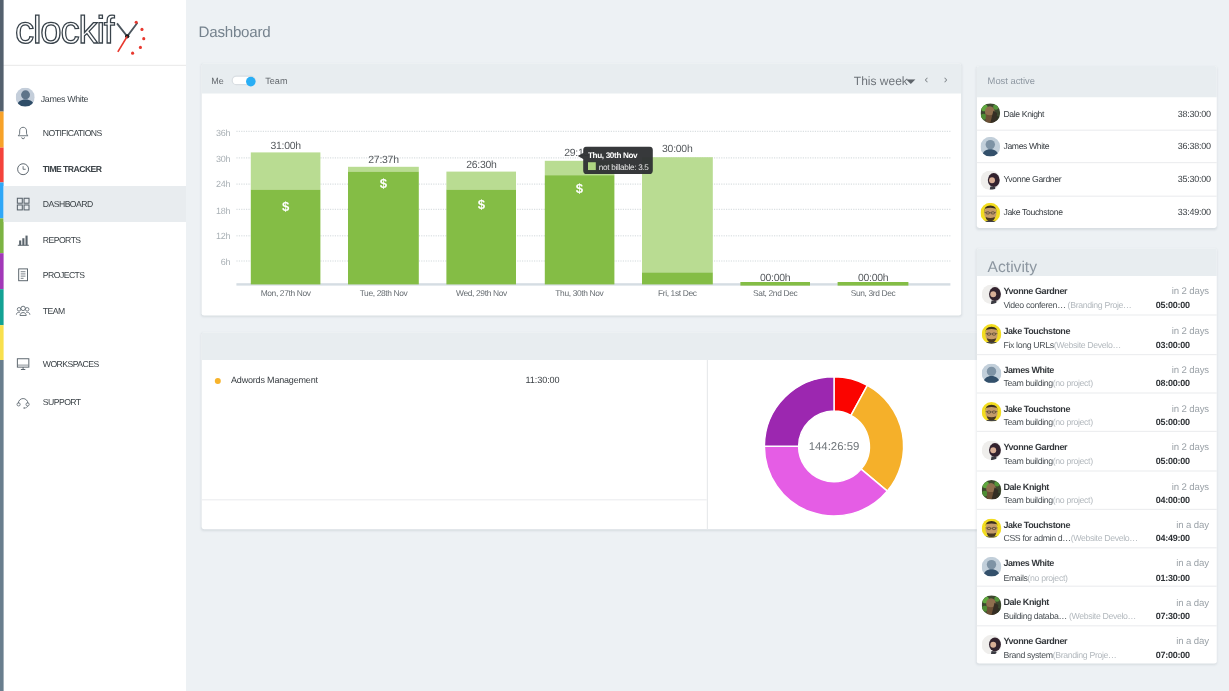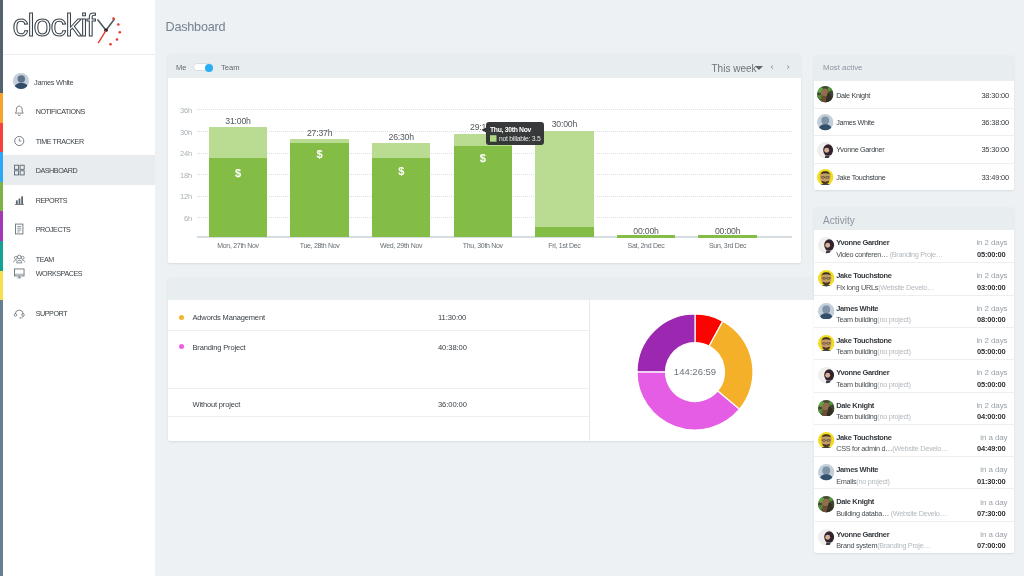--- a/index.html
+++ b/index.html
@@ -28,21 +28,21 @@
 .ptime { position:absolute; left:270px; top:calc(50% + 2px); transform:translateY(-50%); font-size:7.6px; letter-spacing:-0.1px; color:#3B4045; }
 
 #ma .av { position:absolute; left:3.5px; top:5.3px; }
 .manm { position:absolute; left:22.7px; top:50%; transform:translateY(-50%); font-size:7.2px; letter-spacing:-0.3px; color:#3B4045; }
 .matm { position:absolute; right:4.5px; top:50%; transform:translateY(-50%); font-size:7.5px; letter-spacing:-0.2px; color:#3B4045; }
 #ac .av { position:absolute; left:4.5px; top:7px; }
 .nm { position:absolute; left:22.7px; top:8px; font-size:7.5px; letter-spacing:-0.35px; font-weight:bold; color:#35393D; }
 .task { position:absolute; left:22.7px; top:19.5px; font-size:7.3px; letter-spacing:-0.3px; color:#4A5055; white-space:nowrap; max-width:155px; overflow:hidden; }
 .task span { color:#B3B9BE; }
 .when { position:absolute; right:6px; top:8.2px; font-size:8px; letter-spacing:-0.1px; color:#9BA2A8; }
-.tm { position:absolute; right:8px; top:19.5px; font-size:7.5px; letter-spacing:-0.2px; font-weight:bold; color:#2E3236; }
+.tm { position:absolute; right:22px; top:19.5px; font-size:7.5px; letter-spacing:-0.2px; font-weight:bold; color:#2E3236; }
 .sep { border-top:1px solid #EDEEF0; }
 </style>
 </head>
 <body>
 
 <div id="sidebar"></div>
 <div id="logo"></div>
 
 <div class="strip" style="top:0;height:93px;background:#54616E;"></div>
 <div class="strip" style="top:93px;height:29.6px;background:#F7A229;"></div>
@@ -80,21 +80,21 @@
 </svg>
 <div class="abs" style="left:34px;top:77.5px;font-size:7.4px;letter-spacing:-0.3px;color:#41484E;">James White</div>
 
 <div class="menu-item" style="top:96.2px;">
   <svg class="ic" viewBox="0 0 17 17">
       <path d="M8.5 1.8 c2.5 0 3.9 1.9 3.9 4.1 v2.6 c0 1.3 0.6 2 1.7 2.9 h-11.2 c1.1-0.9 1.7-1.6 1.7-2.9 V5.9 c0-2.2 1.4-4.1 3.9-4.1 z" fill="none" stroke="#5A646C" stroke-width="1"></path>
       <path d="M6.9 13.2 a1.6 1.6 0 0 0 3.2 0" fill="none" stroke="#5A646C" stroke-width="1"></path>
     </svg>
   <div class="lbl">NOTIFICATIONS</div>
 </div>
-<div class="menu-item" style="top:125.8px;">
+<div class="menu-item" style="top:125.8px;font-weight:bold;">
   <svg class="ic" viewBox="0 0 17 17">
       <circle cx="8.5" cy="8.5" r="6.2" fill="none" stroke="#5A646C" stroke-width="1.1"></circle>
       <path d="M8.5 5.1 V8.6 H11.4" fill="none" stroke="#5A646C" stroke-width="1"></path>
     </svg>
   <div class="lbl">TIME TRACKER</div>
 </div>
 <div class="abs" style="left:3px;top:155.3px;width:152px;height:30.2px;background:#E8ECEF;"></div>
 <div class="menu-item" style="top:155.5px;">
   <svg class="ic" viewBox="0 0 17 17">
       <rect x="2" y="2" width="5.6" height="5.6" fill="none" stroke="#5A646C" stroke-width="1.2"></rect>
@@ -123,29 +123,29 @@
 <div class="menu-item" style="top:244.3px;">
   <svg class="ic" viewBox="0 0 17 17">
       <circle cx="8.5" cy="5.8" r="2.5" fill="none" stroke="#5A646C" stroke-width="1"></circle>
       <circle cx="3.9" cy="6.8" r="2" fill="none" stroke="#5A646C" stroke-width="0.9"></circle>
       <circle cx="13.1" cy="6.8" r="2" fill="none" stroke="#5A646C" stroke-width="0.9"></circle>
       <path d="M5 13.8 c0-2 1.5-3.3 3.5-3.3 s3.5 1.3 3.5 3.3 z" fill="none" stroke="#5A646C" stroke-width="1"></path>
       <path d="M0.8 13 c0-1.7 1.3-2.8 2.9-2.8 q0.8 0 1.4 0.3 M16.2 13 c0-1.7 -1.3-2.8 -2.9-2.8 q-0.8 0 -1.4 0.3" fill="none" stroke="#5A646C" stroke-width="0.9"></path>
     </svg>
   <div class="lbl">TEAM</div>
 </div>
-<div class="menu-item" style="top:258px;">
+<div class="menu-item" style="top:288px;">
   <svg class="ic" viewBox="0 0 17 17">
       <rect x="2" y="3" width="13" height="9.5" fill="none" stroke="#5A646C" stroke-width="1.1"></rect>
       <path d="M2.5 10.2 H14.5" stroke="#5A646C" stroke-width="0.8"></path>
       <path d="M6 15.2 H11 M8.5 12.5 V15" stroke="#5A646C" stroke-width="1.1"></path>
     </svg>
   <div class="lbl">WORKSPACES</div>
 </div>
-<div class="menu-item" style="top:298px;padding-left:28px;">
+<div class="menu-item" style="top:320px;padding-left:28px;">
   <svg class="ic" viewBox="0 0 17 17">
       <path d="M3.1 10 a5.4 5.4 0 0 1 10.8 0" fill="none" stroke="#5A646C" stroke-width="1"></path>
       <circle cx="3.4" cy="11.2" r="1.8" fill="none" stroke="#5A646C" stroke-width="0.9"></circle>
       <circle cx="13.6" cy="11.2" r="1.8" fill="none" stroke="#5A646C" stroke-width="0.9"></circle>
       <path d="M13.6 13 c0 1.6 -1.8 2.3 -3.4 2.3" fill="none" stroke="#5A646C" stroke-width="0.8"></path>
       <circle cx="9.7" cy="15.3" r="0.9" fill="#5A646C"></circle>
     </svg>
   <div class="lbl">SUPPORT</div>
 </div>
 
@@ -225,29 +225,20 @@
 </div>
 
 <div class="card" style="left:168px;top:277px;width:723px;height:164px;">
   <div class="card-head" style="height:23px;"></div>
   <div class="abs" style="left:420.5px;top:23px;width:1px;height:141px;background:#E8EAEC;"></div>
   <div class="abs" style="left:0;top:23px;width:420.5px;height:30px;">
     <div class="pdot" style="background:#F7B32B;"></div>
     <div class="pname">Adwords Management</div>
     <div class="ptime">11:30:00</div>
   </div>
-  <div class="abs sep" style="left:0;top:53px;width:420.5px;height:28.5px;">
-    <div class="pdot" style="background:#EE5DE8;"></div>
-    <div class="pname">Branding Project</div>
-    <div class="ptime">40:38:00</div>
-  </div>
-  <div class="abs sep" style="left:0;top:110.5px;width:420.5px;height:28.5px;">
-    <div class="pname">Without project</div>
-    <div class="ptime">36:00:00</div>
-  </div>
   <div class="abs sep" style="left:0;top:139px;width:420.5px;height:25px;"></div>
   <svg class="abs" style="left:460px;top:30px;" width="140" height="130" viewBox="460 30 140 130">
     <path d="M527.00 37.00 A58 58 0 0 1 554.82 44.11 L541.15 69.11 A29.5 29.5 0 0 0 527.00 65.50 Z" fill="#FB0400" stroke="#fff" stroke-width="1.2"></path>
     <path d="M554.82 44.11 A58 58 0 0 1 571.48 132.23 L549.62 113.93 A29.5 29.5 0 0 0 541.15 69.11 Z" fill="#F5B02A" stroke="#fff" stroke-width="1.2"></path>
     <path d="M571.48 132.23 A58 58 0 0 1 469.00 94.72 L497.50 94.86 A29.5 29.5 0 0 0 549.62 113.93 Z" fill="#E55DE5" stroke="#fff" stroke-width="1.2"></path>
     <path d="M469.00 94.72 A58 58 0 0 1 527.00 37.00 L527.00 65.50 A29.5 29.5 0 0 0 497.50 94.86 Z" fill="#9C27B0" stroke="#fff" stroke-width="1.2"></path>
     <text x="527" y="98" font-size="9.5" fill="#6E7479" text-anchor="middle">144:26:59</text>
   </svg>
 </div>
 
@@ -326,21 +317,21 @@
           <rect x="3" y="14.6" width="10" height="2" fill="#3E3E46"></rect>
         </g>
       </svg>
     <div class="manm">Jake Touchstone</div>
     <div class="matm">33:49:00</div>
   </div>
 </div>
 
 <div class="card" id="ac" style="left:813.5px;top:207px;width:200px;height:346px;">
   <div class="card-head" style="height:23px;"></div>
-  <div class="abs" style="left:9.5px;top:7.5px;font-size:10px;color:#8C96A0;">Activity</div>
+  <div class="abs" style="left:9.5px;top:7.5px;font-size:13px;color:#8C96A0;">Activity</div>
   <div class="abs" style="left:0;top:23px;width:200px;height:32.3px;">
     <svg class="av" width="16.5" height="16.5" viewBox="0 0 16 16">
         <defs>
           <clipPath id="ca0">
             <circle cx="8" cy="8" r="8"></circle>
           </clipPath>
         </defs>
         <g clip-path="url(#ca0)">
           <rect width="16" height="16" fill="#EFEEEC"></rect>
           <ellipse cx="10.8" cy="7.8" rx="4.8" ry="5.6" fill="#32222E"></ellipse>

